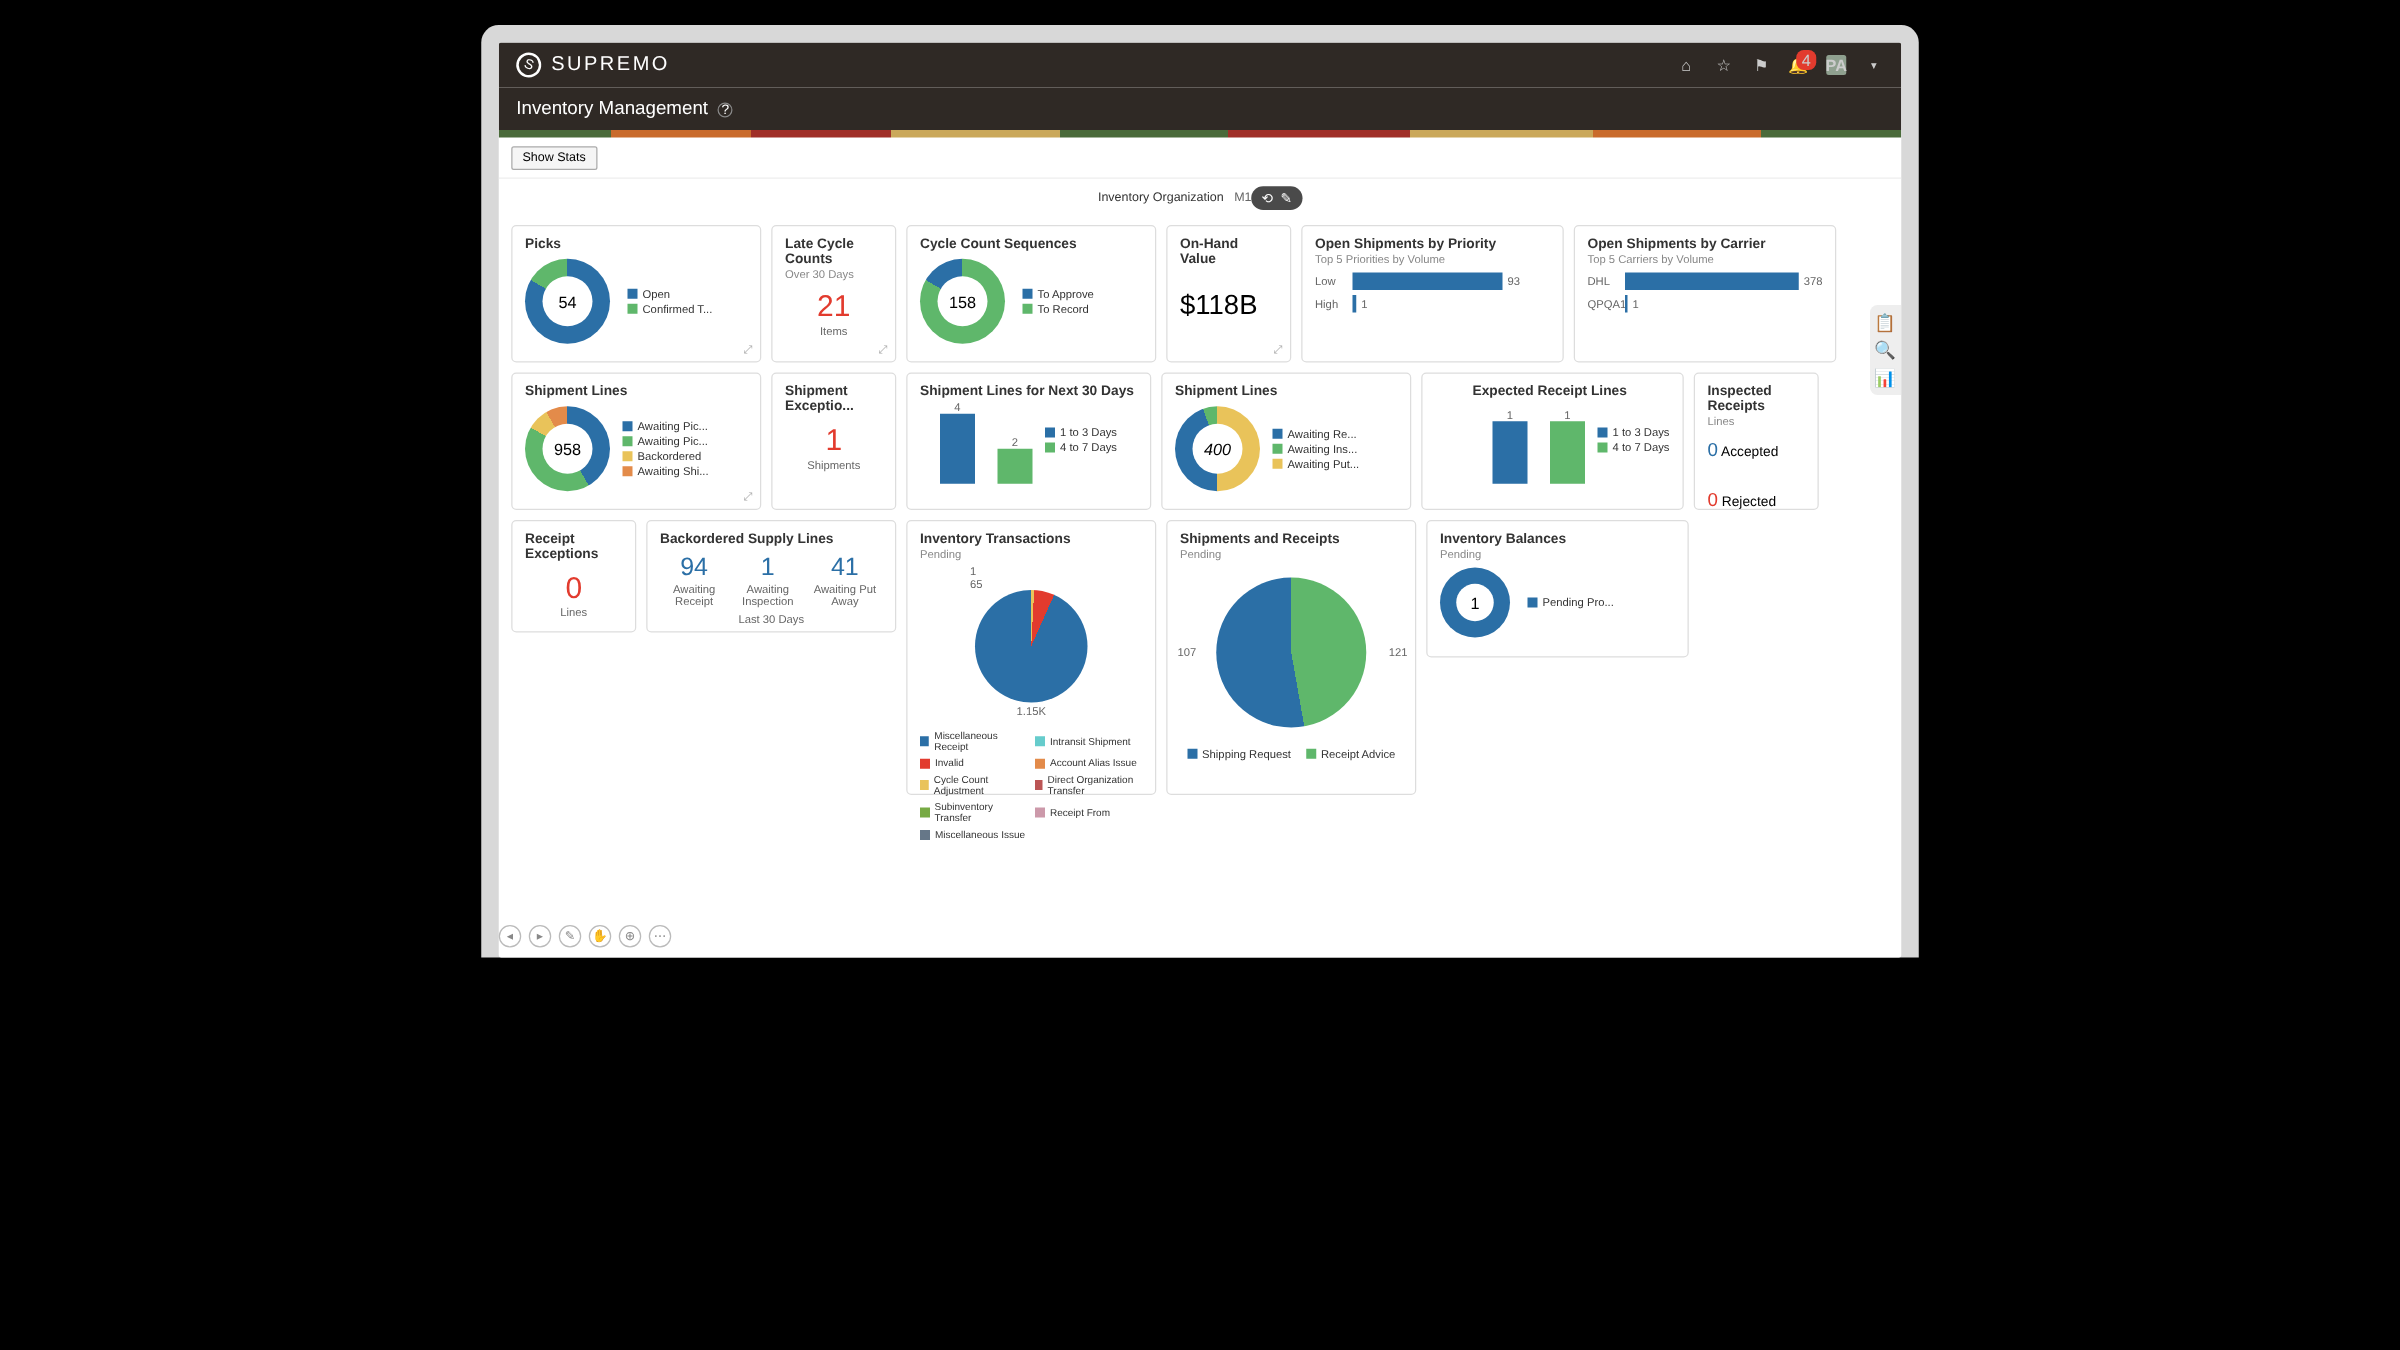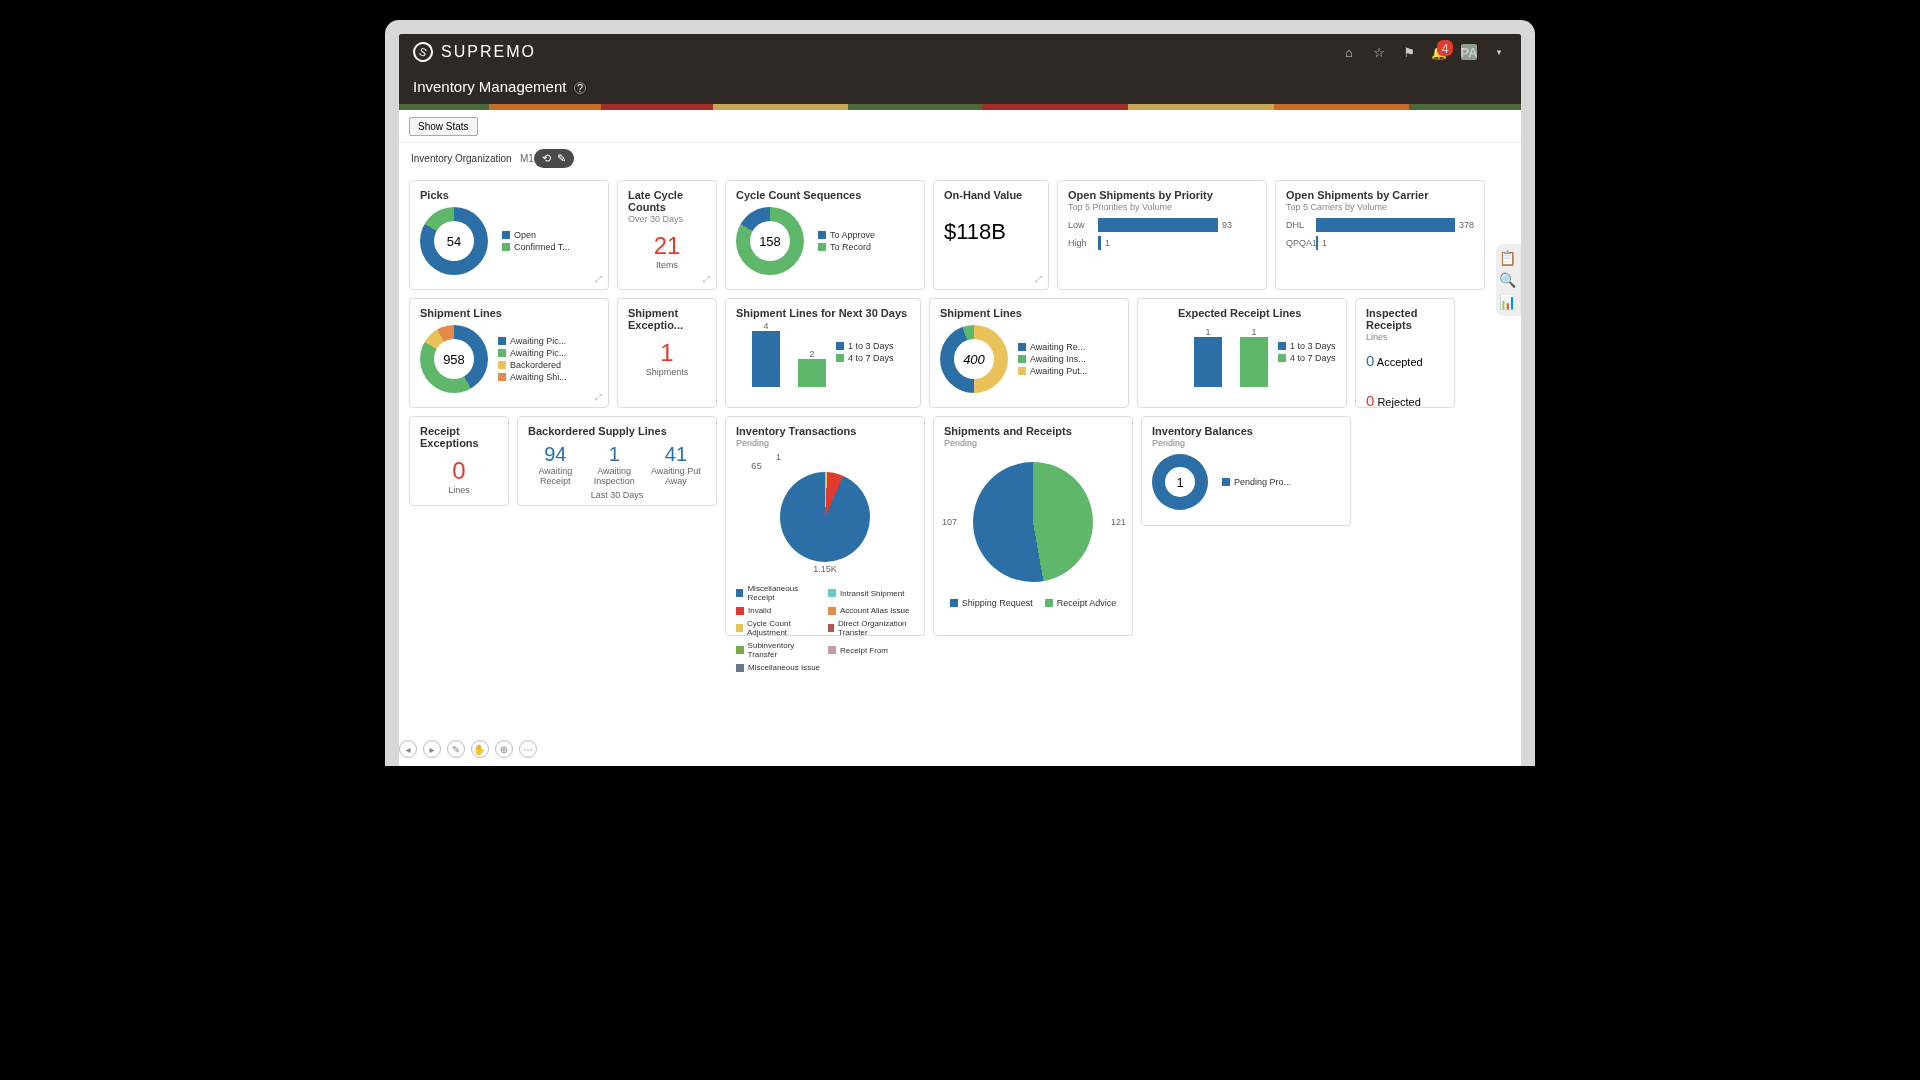--- a/index.html
+++ b/index.html
@@ -16,21 +16,21 @@
 .bell { position:relative; }
 .bell-badge { position:absolute; top:-4px; right:-6px; background:#e23b2e; color:#fff; font-size:8px; border-radius:6px; padding:0 3px; }
 .avatar { background:#8fa08f; color:#2f2925; font-size:10px; padding:2px 4px; border-radius:2px; font-weight:700; }
 
 .subbar { background:#2f2925; color:#fff; padding:8px 14px; font-family:Georgia,serif; font-size:15px; }
 .subbar .help { font-size:11px; border:1px solid #888; border-radius:50%; width:12px; height:12px; display:inline-flex; align-items:center; justify-content:center; margin-left:4px; font-family:Arial; }
 .stripe { height:6px; background:linear-gradient(90deg,#4a6a3a 0 8%,#c96b2c 8% 18%,#a02f28 18% 28%,#caa85a 28% 40%,#4a6a3a 40% 52%,#a02f28 52% 65%,#caa85a 65% 78%,#c96b2c 78% 90%,#4a6a3a 90% 100%); }
 
 .toolbar { padding:6px 10px; border-bottom:1px solid #eee; }
 .toolbar button { font-size:10px; padding:3px 8px; border:1px solid #aaa; background:#f5f5f5; border-radius:2px; cursor:pointer; }
-.orgrow { padding:6px 12px; font-size:10px; color:#333; display:flex; align-items:center; justify-content:flex-start; }
+.orgrow { padding:6px 12px; font-size:10px; color:#333; display:flex; align-items:center; justify-content:center; }
 .orgrow .pill { background:#4a4a4a; color:#fff; border-radius:10px; padding:3px 8px; display:flex; gap:6px; font-size:11px; }
 
 .rail { position:absolute; right:0; top:210px; display:flex; flex-direction:column; gap:6px; background:#eee; border-radius:6px 0 0 6px; padding:6px 4px; }
 .rail span { font-size:14px; color:#666; }
 
 .grid { padding:6px 10px 20px 10px; display:flex; flex-wrap:wrap; gap:8px; align-items:flex-start; }
 .card { background:#fff; border:1px solid #ddd; border-radius:4px; padding:8px 10px; position:relative; font-size:10px; }
 .card-title { font-size:11px; font-weight:700; color:#333; }
 .card-sub { font-size:9px; color:#888; margin-top:1px; }
 .expand { position:absolute; bottom:4px; right:6px; font-size:9px; color:#aaa; }
@@ -151,21 +151,21 @@
                 <span>To Approve</span>
               </div>
           <div>
                 <span class="sq" style="background:#5fb76b;"></span>
                 <span>To Record</span>
               </div>
         </div>
       </div>
     </div>
 
-    <div class="card" style="width:116px;height:110px;">
+    <div class="card" style="width:100px;height:110px;">
       <div class="card-title">On-Hand Value</div>
       <div style="font-size:22px;font-weight:400;margin-top:18px;">$118B</div>
       <span class="expand">⤢</span>
     </div>
 
     <div class="card" style="width:210px;height:110px;">
       <div class="card-title">Open Shipments by Priority</div>
       <div class="card-sub">Top 5 Priorities by Volume</div>
       <div class="barwrap">
         <div class="barrow">
@@ -337,21 +337,21 @@
             </div>
       </div>
       <div class="smlabel" style="margin-top:4px;">Last 30 Days</div>
     </div>
 
     <div class="card" style="width:200px;height:220px;">
       <div class="card-title">Inventory Transactions</div>
       <div class="card-sub">Pending</div>
       <div style="display:flex;flex-direction:column;align-items:center;margin-top:4px;">
         <div style="align-self:flex-start;margin-left:40px;font-size:9px;color:#666;">1</div>
-        <div style="align-self:flex-start;margin-left:15px;font-size:9px;color:#666;font-family:Liberation Mono, monospace;">65</div>
+        <div style="align-self:flex-start;margin-left:40px;font-size:9px;color:#666;">65</div>
         <div class="pie" style="background:conic-gradient(#e9c35a 0 3deg,#e23b2e 3deg 24deg,#2b6fa6 24deg 360deg);"></div>
         <div style="font-size:9px;color:#666;margin-top:2px;">1.15K</div>
       </div>
       <div class="legend" style="display:grid;grid-template-columns:1fr 1fr;gap:0 6px;margin-top:8px;font-size:8px;">
         <div>
               <span class="sq" style="background:#2b6fa6;"></span>
               <span>Miscellaneous Receipt</span>
             </div>
         <div>
               <span class="sq" style="background:#6cc;"></span>

